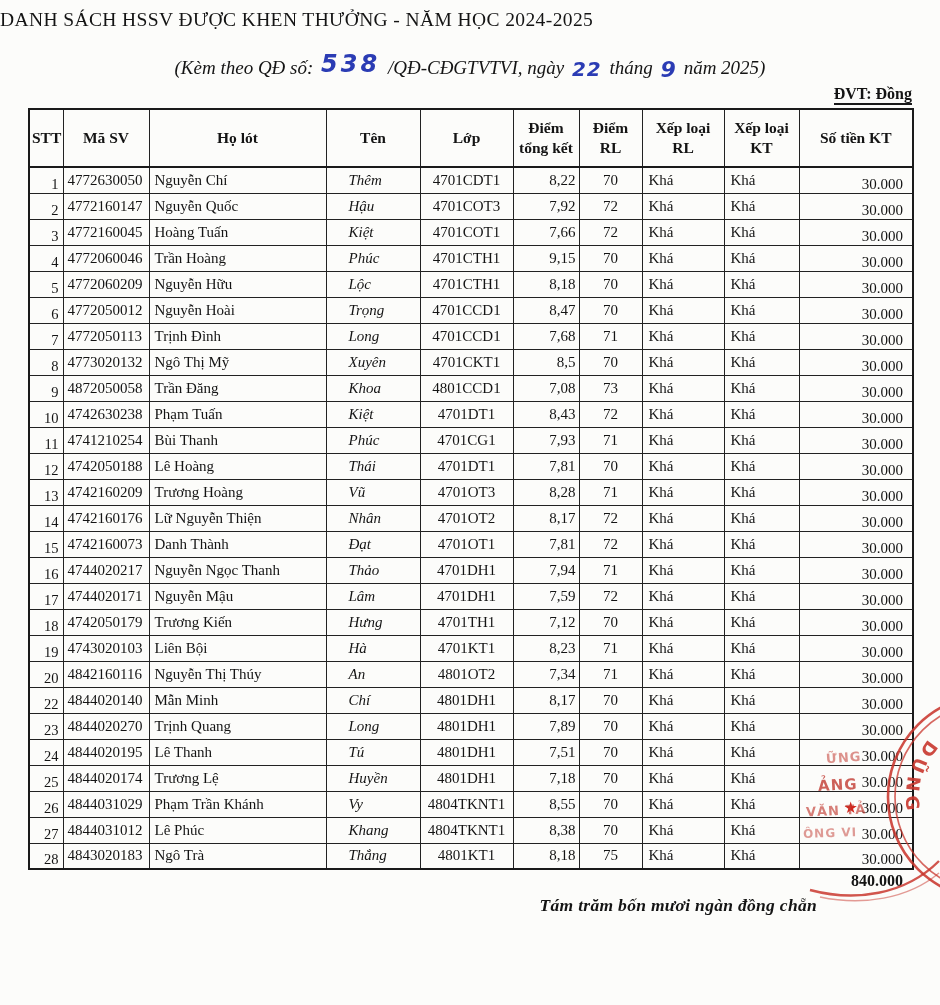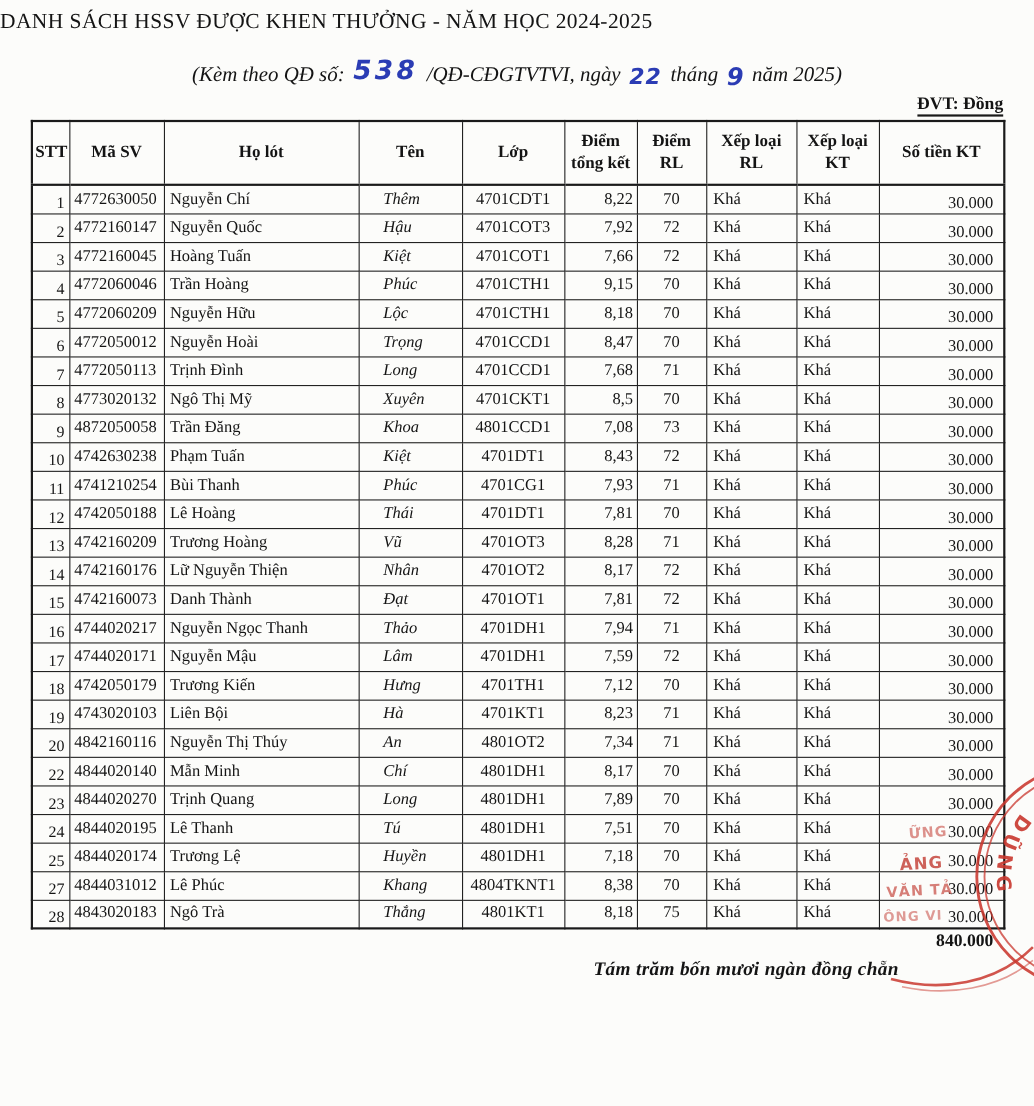--- a/index.html
+++ b/index.html
@@ -457,20 +457,32 @@
         <td class="col-ho_lot">Trương Lệ</td>
         <td class="col-ten">Huyền</td>
         <td class="col-lop">4801DH1</td>
         <td class="col-diem_tk">7,18</td>
         <td class="col-diem_rl">70</td>
         <td class="col-xl_rl">Khá</td>
         <td class="col-xl_kt">Khá</td>
         <td class="col-so_tien">30.000</td>
       </tr>
       <tr>
+        <td class="col-stt">26</td>
+        <td class="col-ma_sv">4844031029</td>
+        <td class="col-ho_lot">Phạm Trần Khánh</td>
+        <td class="col-ten">Vy</td>
+        <td class="col-lop">4804TKNT1</td>
+        <td class="col-diem_tk">8,55</td>
+        <td class="col-diem_rl">70</td>
+        <td class="col-xl_rl">Khá</td>
+        <td class="col-xl_kt">Khá</td>
+        <td class="col-so_tien"><span class="red-star">★</span>30.000</td>
+      </tr>
+      <tr>
         <td class="col-stt">27</td>
         <td class="col-ma_sv">4844031012</td>
         <td class="col-ho_lot">Lê Phúc</td>
         <td class="col-ten">Khang</td>
         <td class="col-lop">4804TKNT1</td>
         <td class="col-diem_tk">8,38</td>
         <td class="col-diem_rl">70</td>
         <td class="col-xl_rl">Khá</td>
         <td class="col-xl_kt">Khá</td>
         <td class="col-so_tien">30.000</td>

